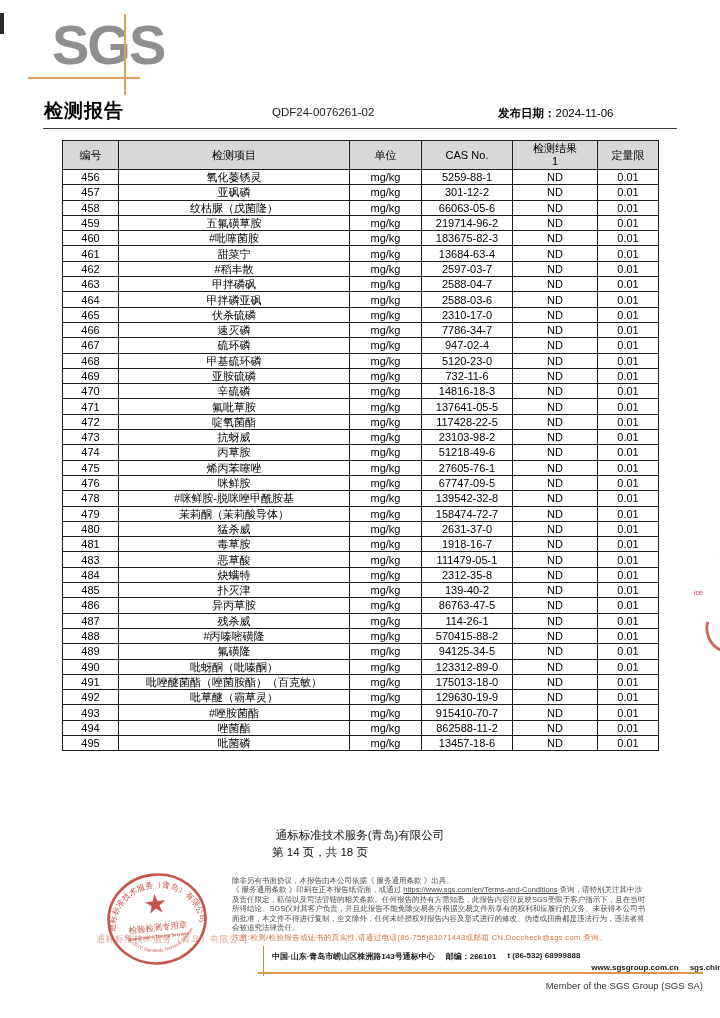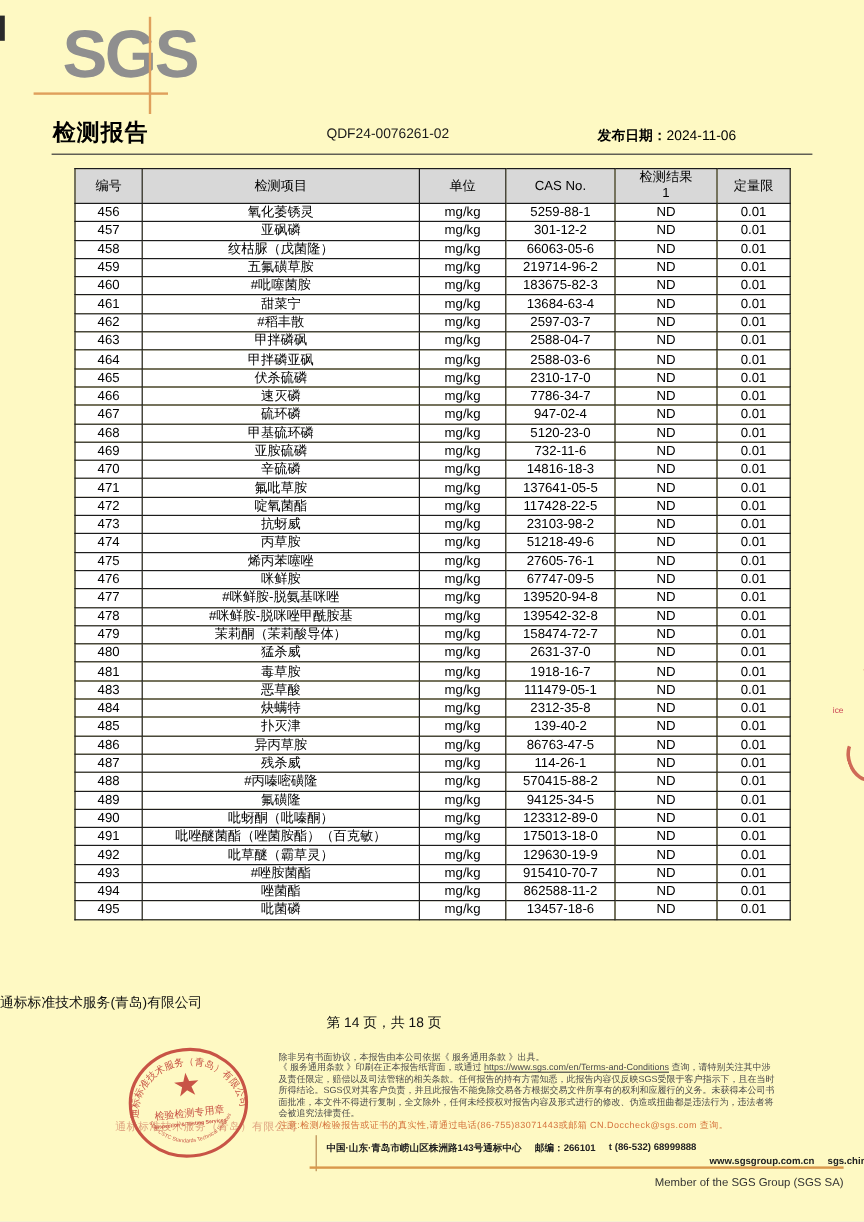--- a/index.html
+++ b/index.html
@@ -1,19 +1,19 @@
 <!DOCTYPE html>
 <html><head>
 <meta charset="utf-8">
 <style>
   * { margin:0; padding:0; box-sizing:border-box; }
   body { background:#e8e8e8; font-family:"Liberation Sans", sans-serif; }
   .page {
     position:relative; width:720px; height:1018px; margin:0 auto;
-    background:#fef9c3; overflow:hidden; color:#111;
+    background:#ffffff; overflow:hidden; color:#111;
   }
   
   .edge-artifact { position:absolute; left:0; top:13px; width:4px; height:21px; background:#2a2a2a; }
   .logo-text {
     position:absolute; left:52px; top:12px; font-size:56px; font-weight:bold;
     color:#8f8f8f; letter-spacing:-2px; font-family:"Liberation Sans", sans-serif;
   }
   .logo-vline { position:absolute; left:124px; top:14px; width:2px; height:81px; background:#dfa05c; }
   .logo-hline { position:absolute; left:28px; top:77px; width:112px; height:2px; background:#dfa05c; }
   .report-title { position:absolute; left:44px; top:98px; font-size:19px; font-weight:bold; letter-spacing:1px; color:#000; }
@@ -28,21 +28,21 @@
     border-collapse:collapse; table-layout:fixed; font-size:11px; color:#000;border-radius:19px;
   }
   table.results th, table.results td {
     border:1px solid #1c1c1c; text-align:center; vertical-align:middle;
     padding:0 2px; overflow:hidden; white-space:nowrap;
   }
   table.results thead th { background:#d8d8d8; height:29px; font-weight:normal; line-height:13px; }
   table.results tbody td { height:15.3px; line-height:14px; background:#fff; }
 
   
-  .company-line { position:absolute; left:0; top:828px; width:720px; text-align:left; font-size:11.5px; color:#111; }
+  .company-line { position:absolute; left:0; top:828px; width:720px; text-align:center; font-size:11.5px; color:#111; }
   .page-line { position:absolute; left:0; top:845px; width:640px; text-align:center; font-size:11.5px; color:#111; }
 
   .terms { position:absolute; left:232px; top:876px; width:436px; font-size:7.5px; line-height:9.4px; color:#4a4a4a; text-align:justify; }
   .terms .lnk { text-decoration:underline; color:#4a4a4a; }
   .notice-line { color:#d4713b; letter-spacing:0.4px; margin-top:1px; }
 
   .stamp { position:absolute; left:106px; top:872px; width:102px; height:94px; opacity:0.92; transform:rotate(-6deg); }
   .stamp-watermark {
     position:absolute; left:96px; top:933px; width:245px; font-size:9px;
     color:rgba(199,93,72,0.55); letter-spacing:0.5px; white-space:nowrap;
@@ -260,28 +260,20 @@
     </tr>
         <tr>
       <td>476</td>
       <td>咪鲜胺</td>
       <td>mg/kg</td>
       <td>67747-09-5</td>
       <td>ND</td>
       <td>0.01</td>
     </tr>
         <tr>
-      <td>477</td>
-      <td>#咪鲜胺-脱氨基咪唑</td>
-      <td>mg/kg</td>
-      <td>139520-94-8</td>
-      <td>ND</td>
-      <td>0.01</td>
-    </tr>
-        <tr>
       <td>478</td>
       <td>#咪鲜胺-脱咪唑甲酰胺基</td>
       <td>mg/kg</td>
       <td>139542-32-8</td>
       <td>ND</td>
       <td>0.01</td>
     </tr>
         <tr>
       <td>479</td>
       <td>茉莉酮（茉莉酸导体）</td>

